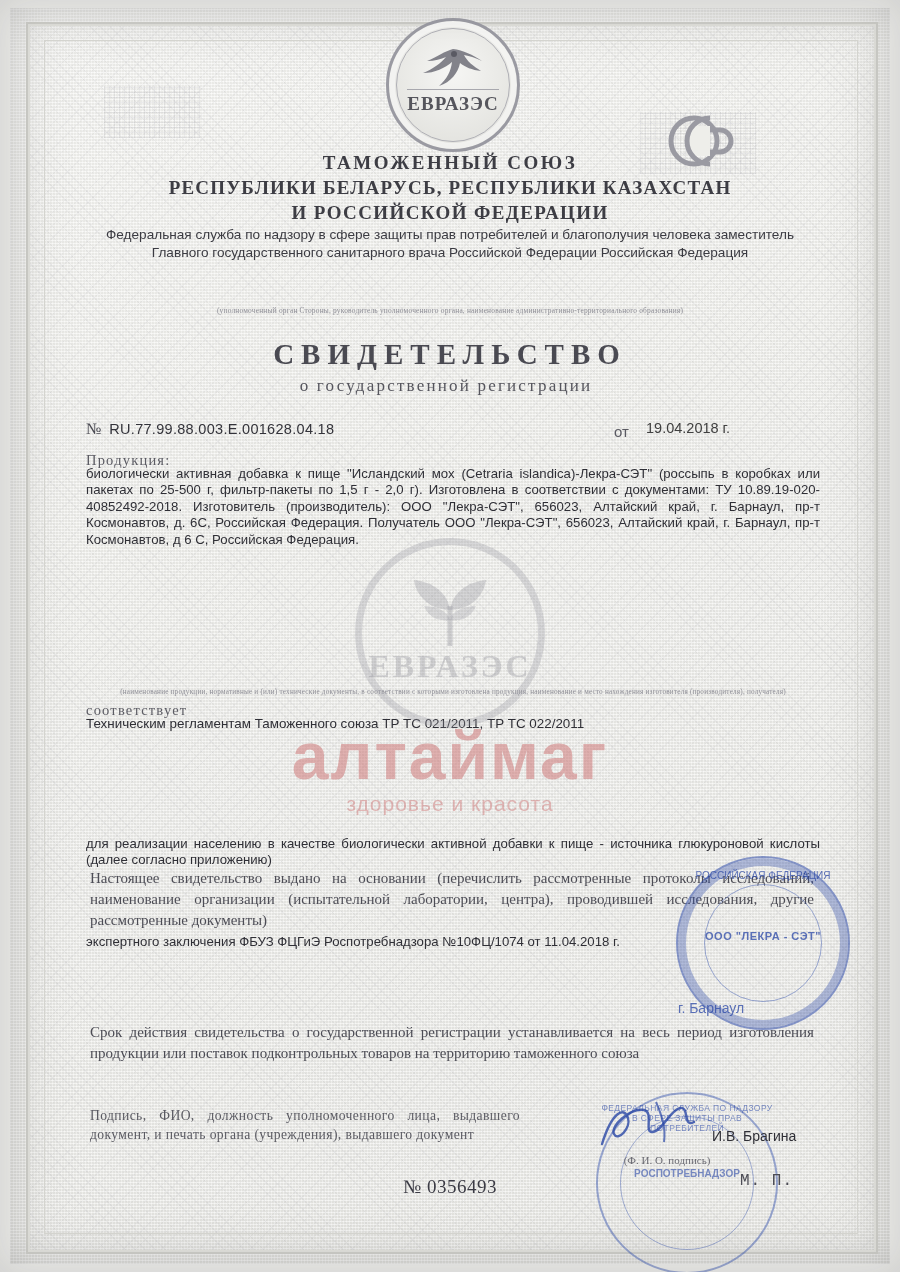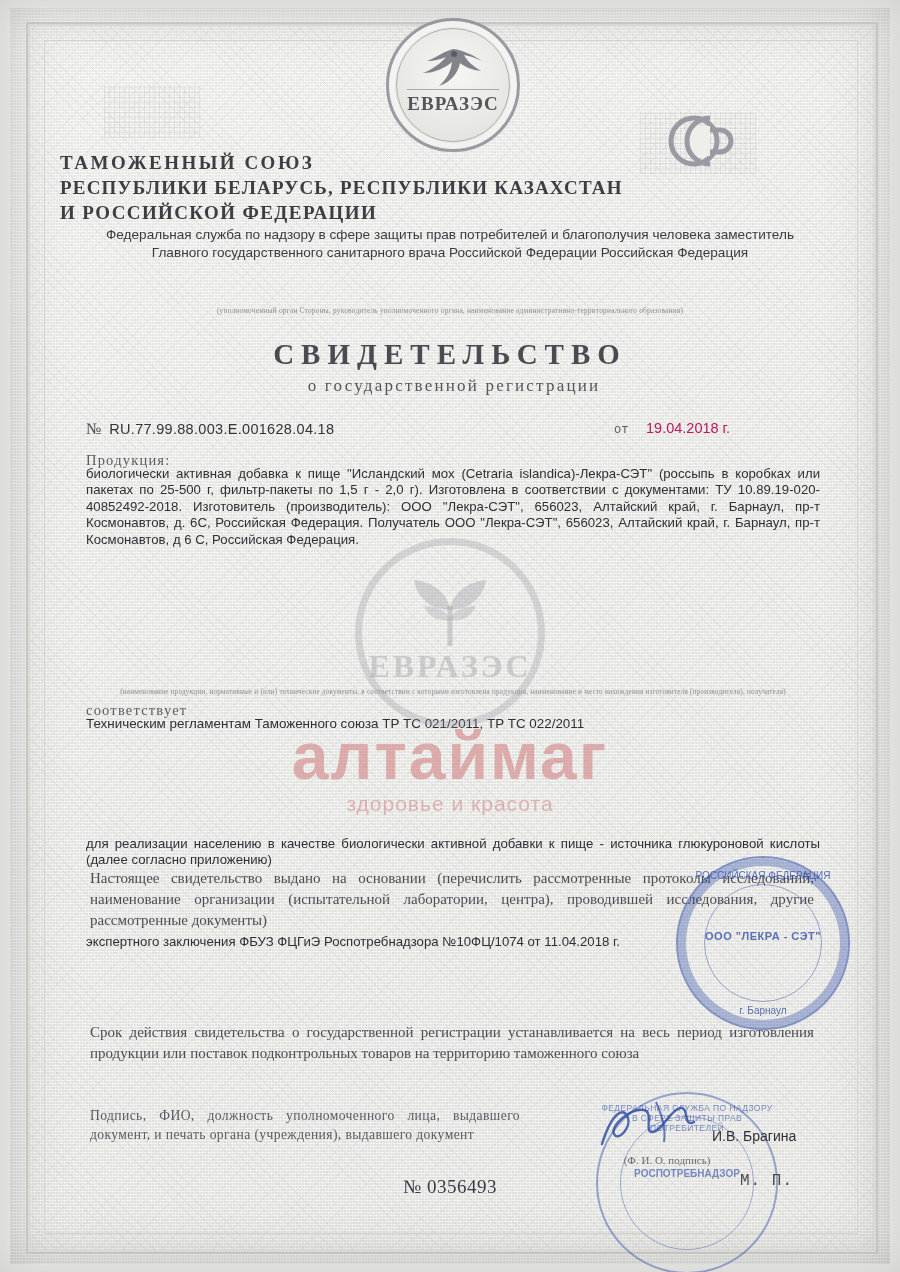--- a/index.html
+++ b/index.html
@@ -115,20 +115,21 @@
     width: 108px;
     height: 62px;
   }
   .ce-mark svg { display:block; }
 
   
   .hdr {
     position: absolute;
     left: 60px;
     width: 780px;
+    text-align: center;
     color: #3d3d44;
   }
   .hdr-1 { top: 152px; font-size: 19px; font-weight: bold; letter-spacing: 2.5px; }
   .hdr-2 { top: 177px; font-size: 19px; font-weight: bold; letter-spacing: 1.2px; }
   .hdr-3 { top: 202px; font-size: 19px; font-weight: bold; letter-spacing: 1.4px; }
 
   .authority {
     position: absolute;
     left: 90px;
     width: 720px;
@@ -155,21 +156,21 @@
     left: 60px; width: 780px;
     top: 338px;
     text-align: center;
     font-size: 29px;
     font-weight: bold;
     letter-spacing: 7px;
     color: #4a4a52;
   }
   .title-sub {
     position: absolute;
-    left: 64px; width: 780px;
+    left: 56px; width: 780px;
     top: 376px;
     text-align: center;
     font-size: 17px;
     letter-spacing: 2.2px;
     color: #55555d;
   }
 
   
   .numline {
     position: absolute;
@@ -184,31 +185,31 @@
   .numline .no-label {
     font-family: "Liberation Serif", serif;
     font-size: 16px;
     color: #4a4a52;
   }
   .numline .reg-no { margin-left: 8px; letter-spacing: .3px; }
   .numline .from-label {
     position: absolute;
     left: 528px;
     top: 3px;
-    font-family: Liberation Mono, monospace;
-    font-size: 12px;
+    font-family: Liberation Sans, sans-serif;
+    font-size: 15px;
     color: #5a5a62;
   }
   .numline .date-val {
     position: absolute;
     left: 560px;
     top: 0px;
     font-family: "Liberation Sans", sans-serif;
     font-size: 14.5px;
-    color: #be185d;
+    color: #404040;
   }
 
   
   .label-serif {
     position: absolute;
     font-family: "Liberation Serif", serif;
     font-size: 14.5px;
     color: #5c5c64;
     letter-spacing: 1.2px;
   }
@@ -342,22 +343,22 @@
   .stamp-round .sr-top {
     position: absolute;
     left: 0; right: 0; top: 12px;
     text-align: center;
     font-size: 10px;
     font-family: "Liberation Sans", sans-serif;
   }
   .stamp-round .sr-bottom {
     position: absolute;
     left: 0; right: 0; bottom: 12px;
-    text-align: center;
-    font-size: 10px;
+    text-align: left;
+    font-size: 14px;
     font-family: "Liberation Sans", sans-serif;
   }
   .stamp-official {
     position: absolute;
     left: 596px;
     top: 1092px;
     width: 178px;
     height: 178px;
     border-radius: 50%;
     border: 2px solid rgba(45,75,170,0.45);

